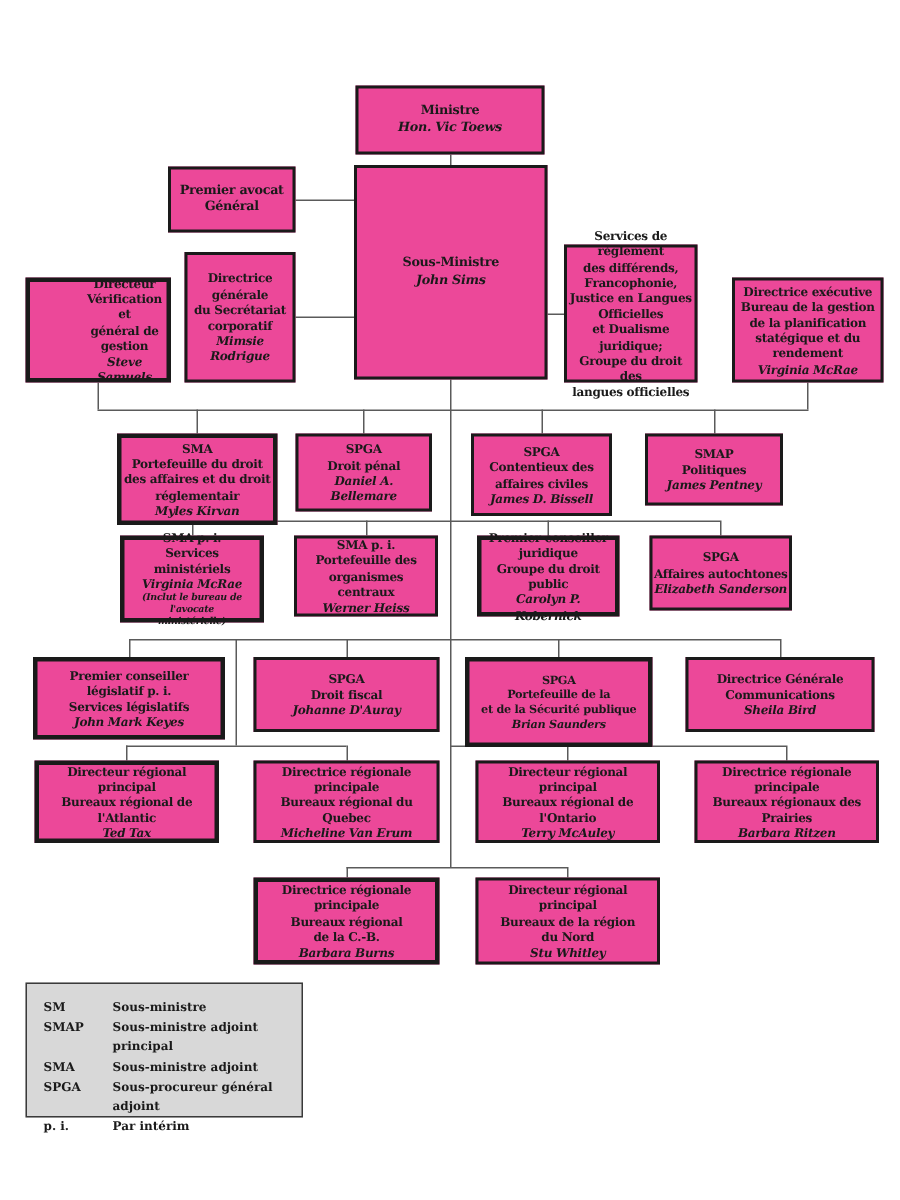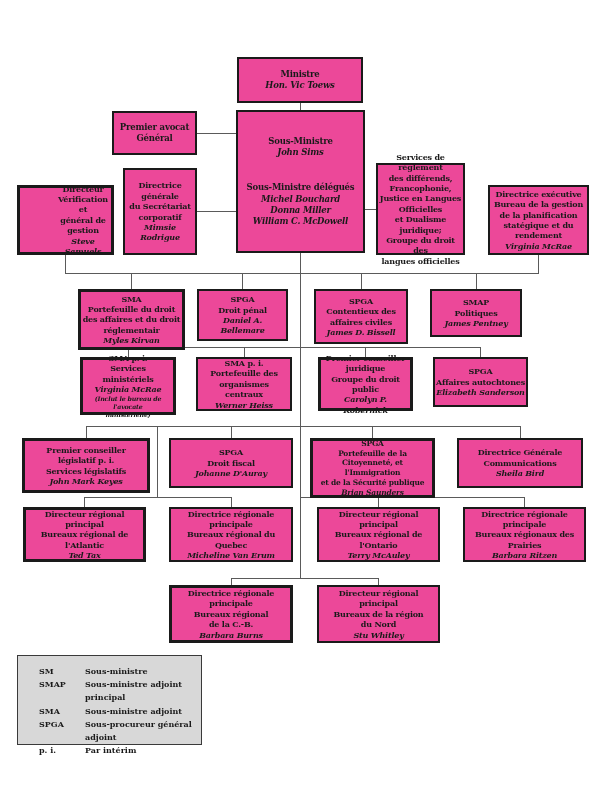--- a/index.html
+++ b/index.html
@@ -16,21 +16,21 @@
   .node.heavy{border-width:3px;}
   .group{width:100%;}
   .b{font-weight:bold;}
   .i{font-weight:bold;font-style:italic;}
   .n{font-weight:bold;font-style:italic;font-size:6.3px;line-height:1.3;}
   .line{position:absolute;background:#5a5a5a;z-index:1;}
   .line.h{height:1px;}
   .line.v{width:1px;}
   .legend{
     position:absolute;box-sizing:border-box;background:#d8d8d8;border:1px solid #3a3a3a;
-    padding:9px 4px 0 21px;font-size:8px;font-weight:bold;line-height:1.65;z-index:2;
+    padding:9px 4px 0 11px;font-size:8px;font-weight:bold;line-height:1.65;z-index:2;
   }
   .lrow{display:flex;}
   .labbr{width:46px;flex:none;}
   .ldef{flex:1;}
 </style>
 </head>
 <body>
 
 <div class="canvas">
   <div class="legend" style="left: 17px; top: 655px; width: 185px; height: 90px;">
@@ -65,26 +65,20 @@
       <div class="group">
         <div class="b">Premier avocat</div>
         <div class="b">Général</div>
       </div>
     </div>
     <div class="node" style="left: 236px; top: 110px; width: 129px; height: 143px; font-size: 8.5px;">
       <div class="group">
         <div class="b">Sous-Ministre</div>
         <div class="i">John Sims</div>
       </div>
-      <div class="group" style="margin-top: 24px;">
-        <div class="b">Sous-Ministre délégués</div>
-        <div class="i">Michel Bouchard</div>
-        <div class="i">Donna Miller</div>
-        <div class="i">William C. McDowell</div>
-      </div>
     </div>
     <div class="node heavy" style="left: 17px; top: 185px; width: 97px; height: 70px; padding-left: 36px;">
       <div class="group">
         <div class="b">Directeur</div>
         <div class="b">Vérification et</div>
         <div class="b">général de gestion</div>
         <div class="i">Steve Samuels</div>
       </div>
     </div>
     <div class="node" style="left: 123px; top: 168px; width: 74px; height: 87px;">
@@ -192,21 +186,20 @@
       <div class="group">
         <div class="b">SPGA</div>
         <div class="b">Droit fiscal</div>
         <div class="i">Johanne D'Auray</div>
       </div>
     </div>
     <div class="node heavy" style="left: 310px; top: 438px; width: 125px; height: 60px; font-size: 7.5px;">
       <div class="group">
         <div class="b">SPGA</div>
         <div class="b">Portefeuille de la</div>
-        <div class="b">Citoyenneté, et l'Immigration</div>
         <div class="b">et de la Sécurité publique</div>
         <div class="i">Brian Saunders</div>
       </div>
     </div>
     <div class="node" style="left: 457px; top: 438px; width: 126px; height: 50px;">
       <div class="group">
         <div class="b">Directrice Générale</div>
         <div class="b">Communications</div>
         <div class="i">Sheila Bird</div>
       </div>

